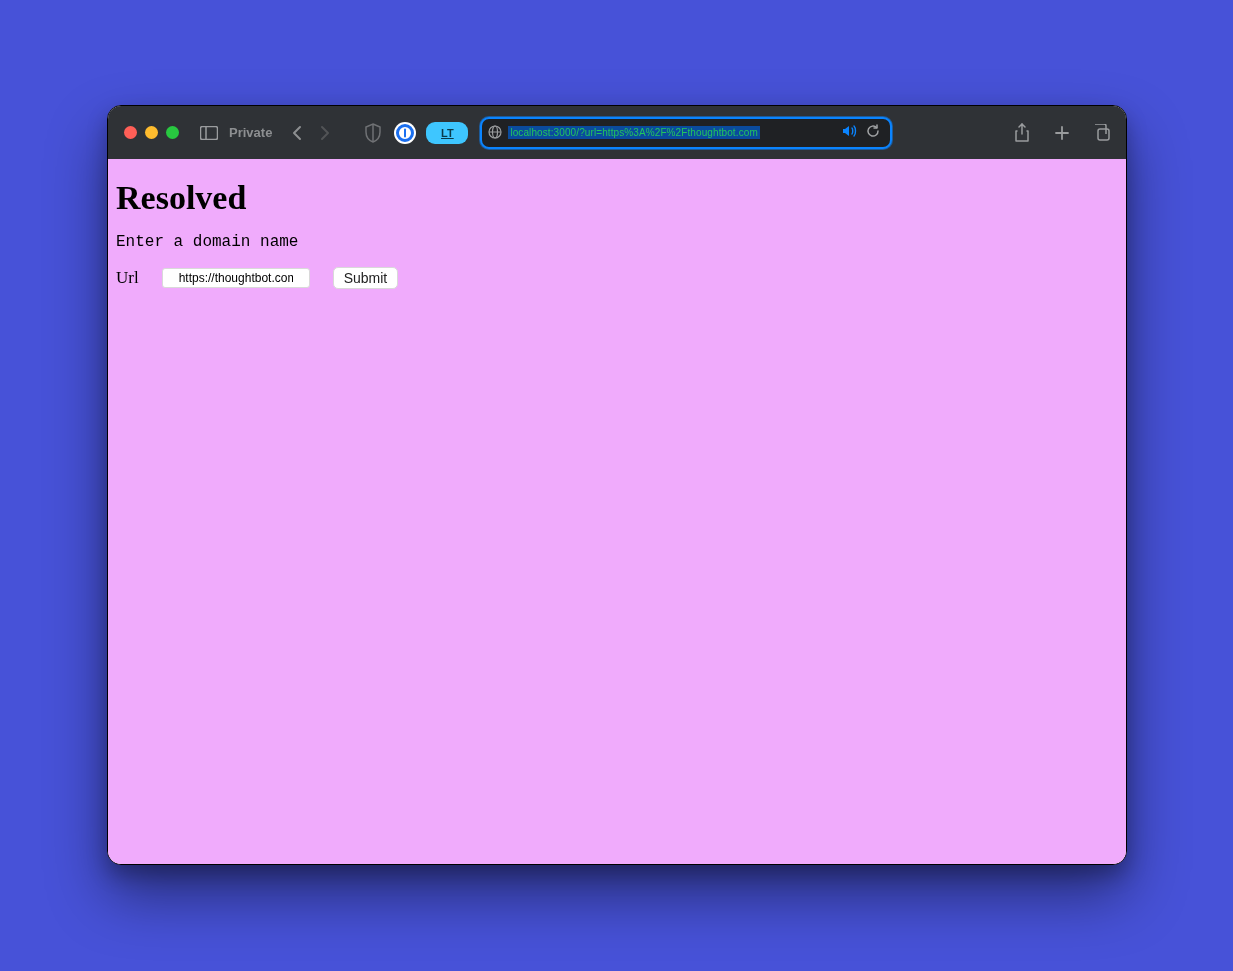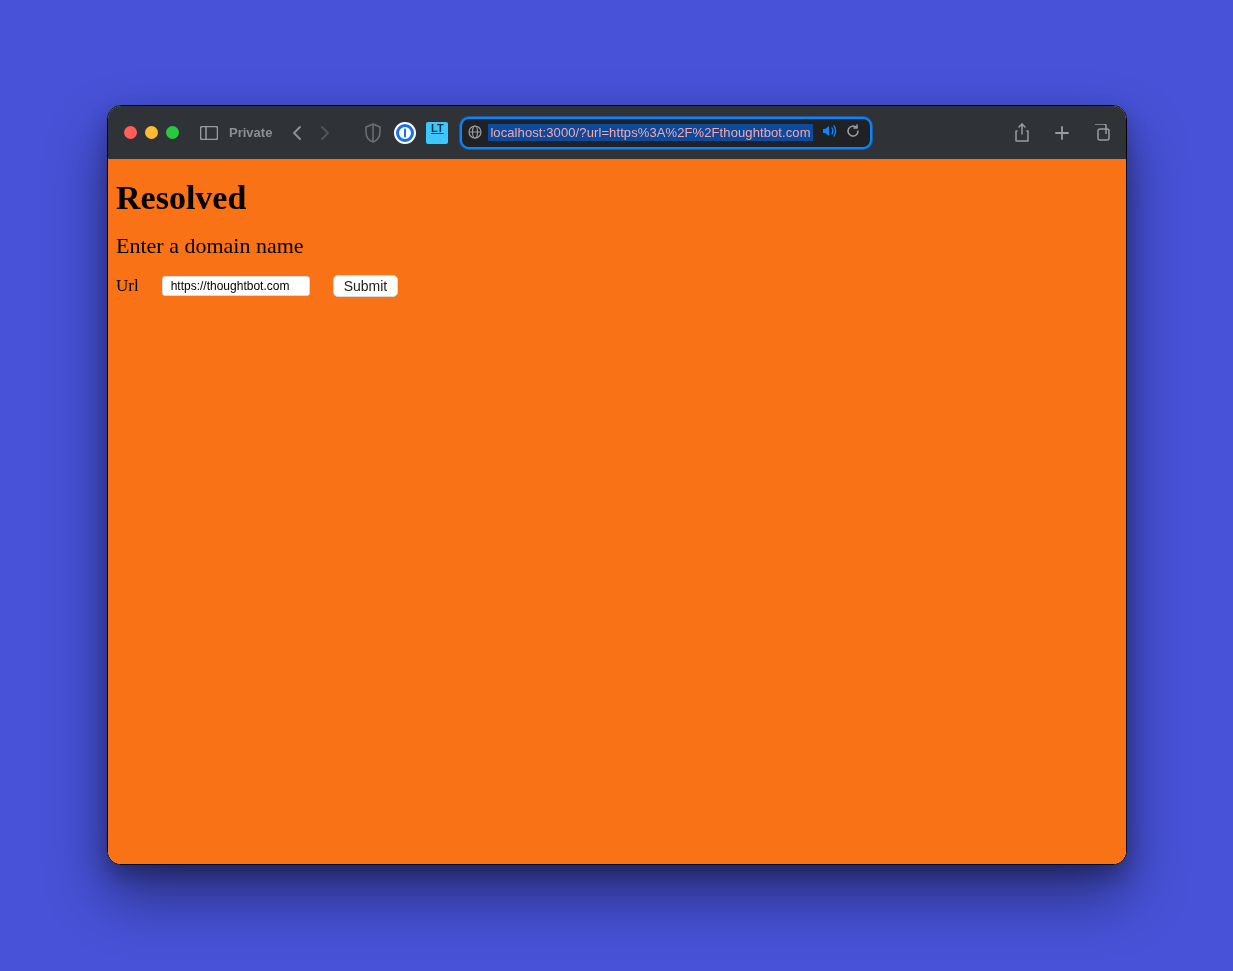--- a/index.html
+++ b/index.html
@@ -52,76 +52,76 @@
     .shield { color:#6f7174; width:22px;height:22px; display:flex;align-items:center;justify-content:center;}
     .ext-1password {
       width:22px;height:22px;border-radius:11px;
       background:#fff;
       display:flex;align-items:center;justify-content:center;
       margin:0 4px;
     }
     .ext-1password .ring { width:18px;height:18px;border-radius:9px;border:3px solid #1a6ff0; position:relative;}
     .ext-1password .ring::after{content:"";position:absolute;left:50%;top:50%;transform:translate(-50%,-50%);width:2px;height:9px;background:#1a6ff0;border-radius:1px;}
     .ext-lt {
-      width:22px;height:22px;border-radius:2px;background:#3ec6ff;
-      display:flex;align-items:flex-start;justify-content:center;margin-right:6px;
+      width:42px;height:22px;border-radius:9px;background:#3ec6ff;
+      display:flex;align-items:center;justify-content:center;margin-right:6px;
     }
     .ext-lt span{font-size:11px;font-weight:700;color:#0a3a4a;text-decoration:underline;}
     .addrbar {
       flex: 0 0 auto;
       width: 412px;
       height: 32px;
       background: #1f2124;
       border: 2px solid #0a84ff;
       border-radius: 9px;
       display:flex; align-items:center;
       padding: 0 6px;
       gap: 4px;
       box-shadow: 0 0 0 1px rgba(10,132,255,0.5);
     }
     .addrbar .globe { color:#9a9c9e; width:16px;height:16px;}
     .addrbar .url {
-      color:#fca5a5; font-size:13px;
+      color:#22c55e; font-size:10px;
       background:#0a4b9d;
       padding:1px 2px;
       letter-spacing:0.1px;
       white-space:nowrap;
       flex:0 0 auto;
       font-weight:500;
     }
     .addrbar .spk { width:18px;height:18px;color:#0a84ff; margin-left:auto;}
     .addrbar .reload { width:18px;height:18px;color:#a0a2a4; margin-left:2px;}
     .tb-right { margin-left:auto; display:flex; gap:16px; align-items:center; }
     .page {
       padding: 10px 8px 8px 8px;
-      background:#f97316;
+      background:#f0abfc;
       height: calc(100% - 53px);
     }
     .page h1 {
       font-family: "Times New Roman", Times, serif;
       font-weight: 700;
       font-size: 34px;
       margin: 10px 0 16px 0;
       color:#000;
     }
     .page .sub {
-      font-family: Liberation Serif, serif;
-      font-size: 22px;
+      font-family: Liberation Mono, monospace;
+      font-size: 16px;
       margin-bottom: 16px;
       color:#000;
     }
     .formrow {
       display:flex; align-items:center; gap:23px;
       font-family: "Times New Roman", Times, serif;
       font-size: 17px;
     }
     .formrow input[type=text] {
       font-family: -apple-system, sans-serif;
       font-size: 12px;
-      padding: 3px 8px;
+      padding: 3px 16px;
       width: 148px;
       border:1px solid #d9d9d9;
       border-radius:3px;
       height:20px;
     }
     .formrow button {
       font-family: -apple-system, sans-serif;
       font-size: 14px;
       padding: 2px 10px;
       background:#fff;

